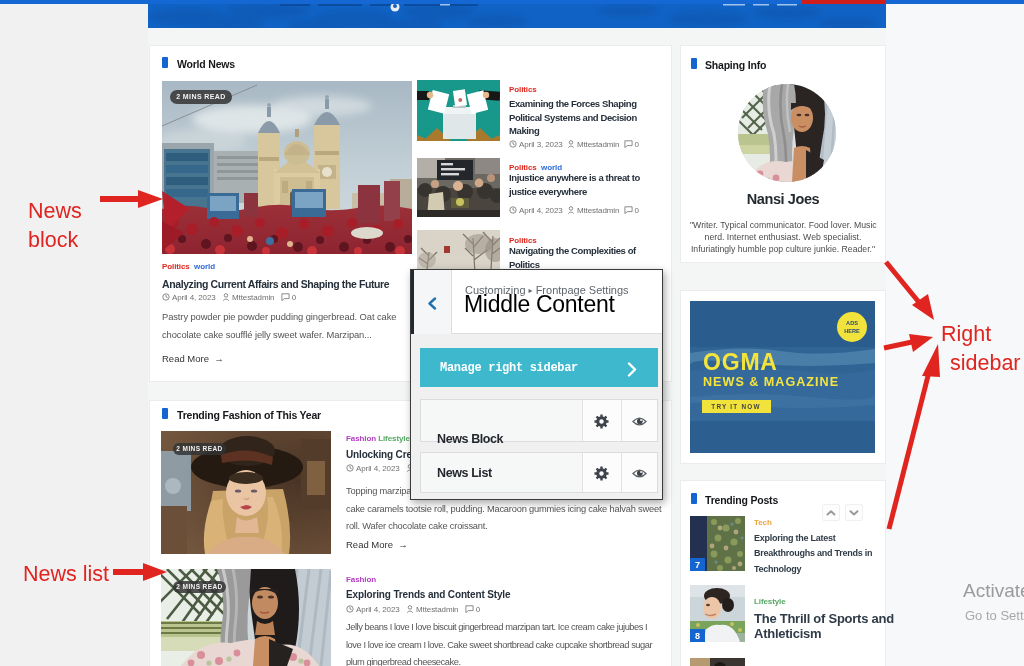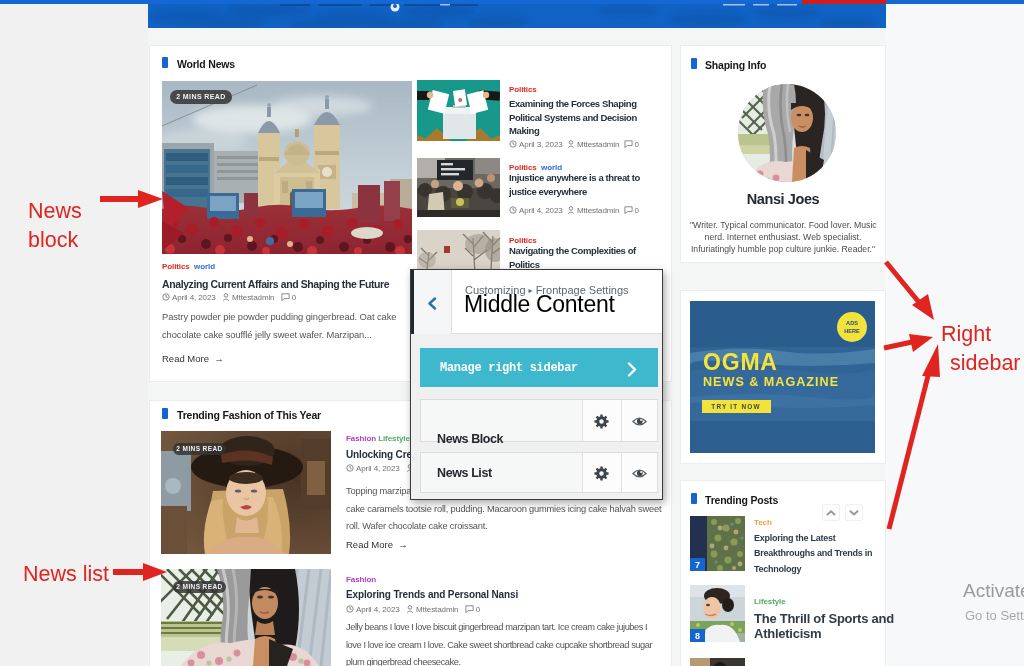--- a/index.html
+++ b/index.html
@@ -408,21 +408,21 @@
         <circle cx="48" cy="94" r="2.6"></circle>
         <circle cx="68" cy="90" r="2.6"></circle>
         <circle cx="140" cy="92" r="2.6"></circle>
       </g>
   <path d="M94 70 Q104 64 114 70 L118 97 L92 97 Z" fill="#c98f63"></path>
   <path d="M108 70 L132 80 L126 97 L108 97 Z" fill="#262220"></path>
 </svg>
 </div>
 <div class="badge" style="left:173px; top:581px; width:53px; height:12px; line-height:12px; font-size:6.5px;">2 MINS READ</div>
 <div class="abs" style="left:346px; top:575px; line-height:9px; font-size:8px;"><span class="cat purple">Fashion</span></div>
-<div class="ttl" style="left:346px; top:589px; font-size:10px; letter-spacing:-.15px;">Exploring Trends and Personal Nansi</div>
+<div class="ttl" style="left:346px; top:589px; font-size:10px; letter-spacing:-.15px;">Exploring Trends and Content Style</div>
 <div class="meta" style="left:346px; top:605px;"><svg width="8" height="8" viewBox="0 0 10 10">
       <circle cx="5" cy="5" r="4" fill="none" stroke="#707070"></circle>
       <path d="M5 2.5 V5 L7 6" fill="none" stroke="#707070"></path>
     </svg>April 4, 2023 &nbsp;&nbsp;<svg width="8" height="8" viewBox="0 0 10 10">
       <circle cx="5" cy="3" r="2.2" fill="none" stroke="#707070"></circle>
       <path d="M1.5 9.5 Q5 5.5 8.5 9.5" fill="none" stroke="#707070"></path>
     </svg>Mttestadmin &nbsp;&nbsp;<svg width="9" height="8" viewBox="0 0 11 10">
       <path d="M1 1 h9 v6 h-6 l-3 2.5 Z" fill="none" stroke="#707070"></path>
     </svg>0</div>
 <div class="body10" style="left:346px; top:619px; white-space:nowrap; font-size:9.3px; letter-spacing:-.45px;">Jelly beans I love I love biscuit gingerbread marzipan tart. Ice cream cake jujubes I<br>love I love ice cream I love. Cake sweet shortbread cake cupcake shortbread sugar<br>plum gingerbread cheesecake.</div>

